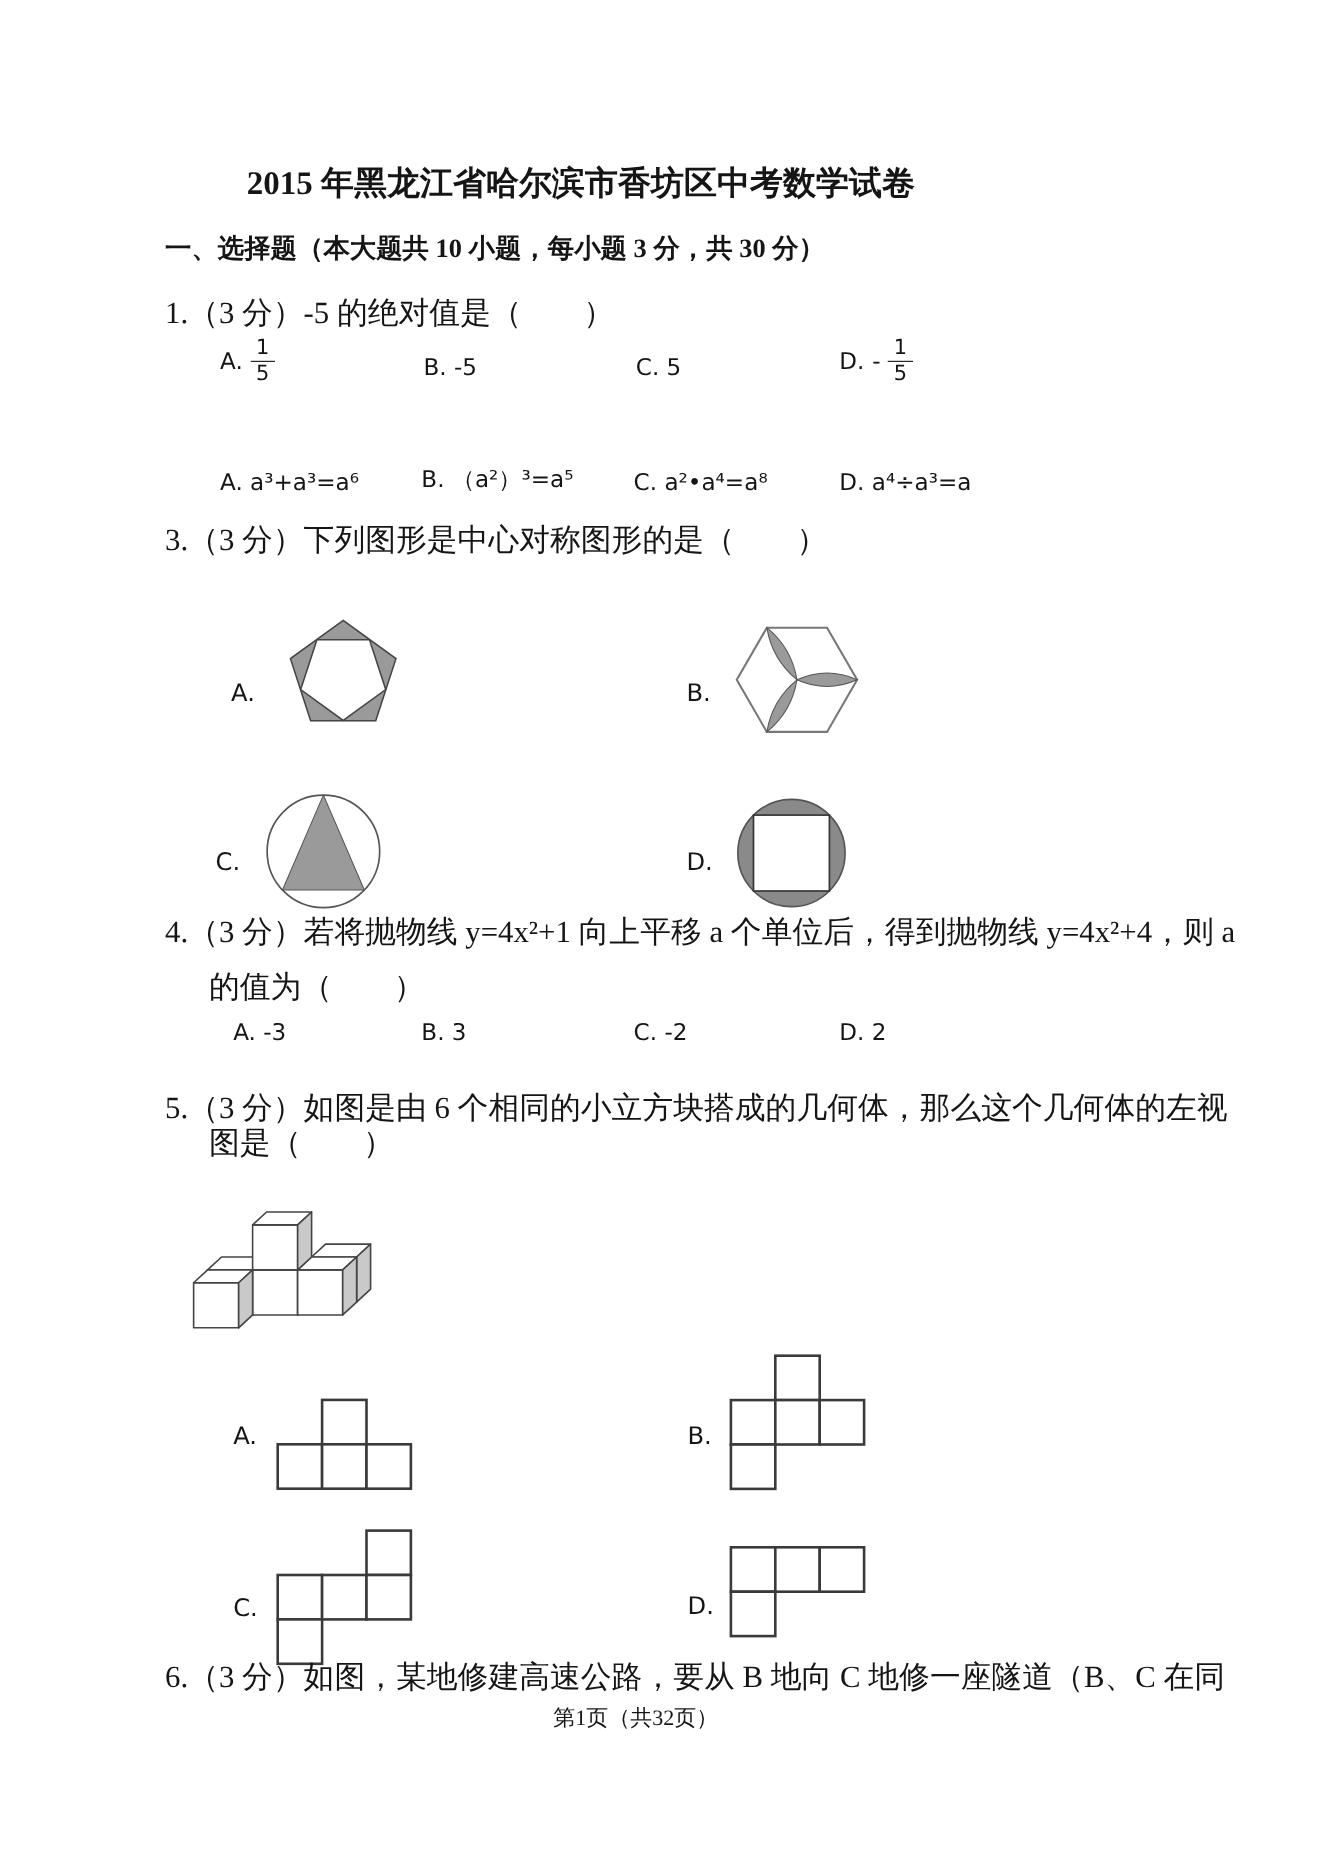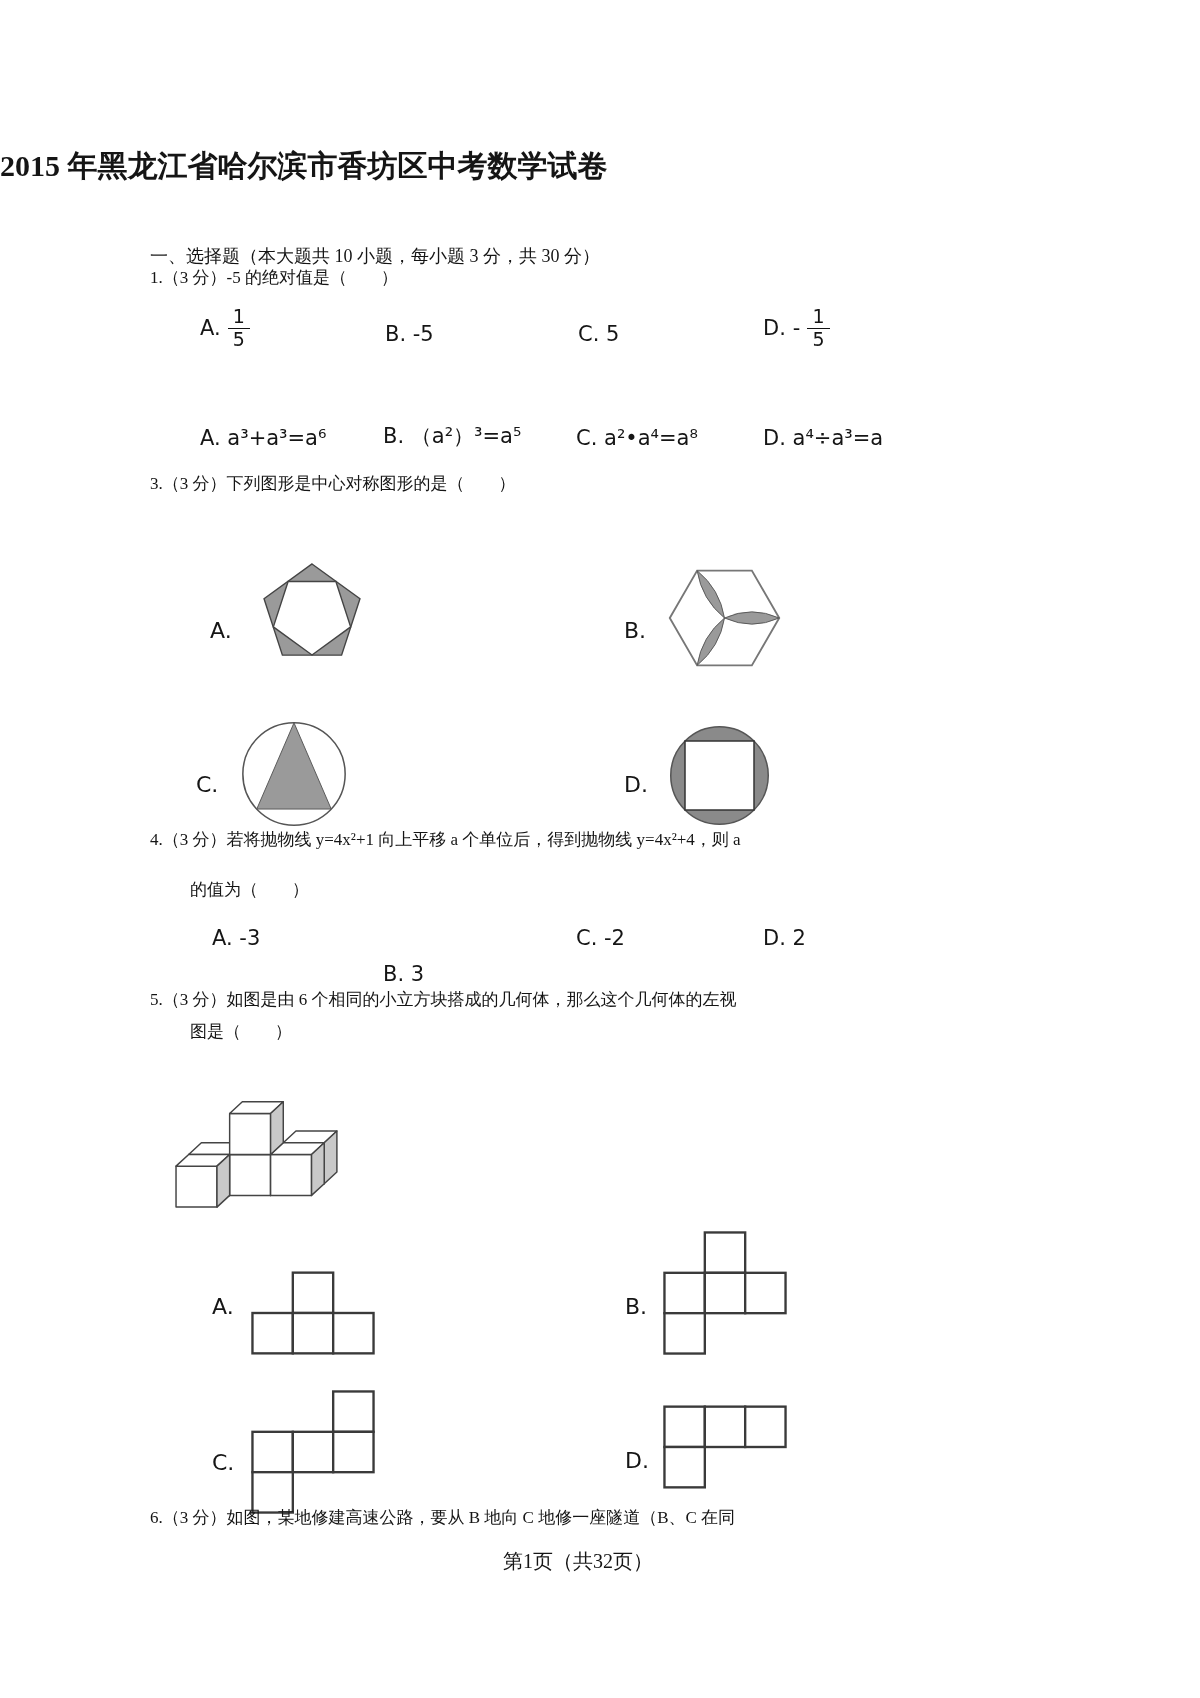--- a/index.html
+++ b/index.html
@@ -1,21 +1,21 @@
 <!DOCTYPE html>
 <html><head>
 <meta charset="utf-8">
 <style>
   html,body{margin:0;padding:0;background:#ffffff;}
   .page{position:relative;width:1200px;height:1698px;background:#ffffff;overflow:hidden;
         font-family:"Liberation Serif", serif;color:#151515;}
   .t{position:absolute;white-space:pre;}
-  .title{width:1056px;font-size:30px;font-weight:700;}
-  .heading{font-size:18px;font-weight:400;margin-top:34px;}
-  .cn{font-size:17px;}
+  .title{width:1056px;text-align:center;font-size:30px;font-weight:700;}
+  .heading{font-size:24px;font-weight:700;}
+  .cn{font-size:28px;}
   .math-opt{font-family:"DejaVu Sans", sans-serif;font-size:21px;}
   .fig-label{font-family:"DejaVu Sans", sans-serif;font-size:22px;}
   .footer{width:1156px;text-align:center;font-size:20px;}
   .optrow{display:flex;align-items:center;gap:7px;}
   .frac{display:inline-flex;flex-direction:column;align-items:center;
         font-family:"DejaVu Sans", sans-serif;font-size:19px;line-height:1.15;}
   .frac .num{border-bottom:1.6px solid #111;padding:0 5px;}
   .frac .den{padding:0 5px;}
   svg{display:block;}
 </style>
@@ -84,21 +84,21 @@
     <svg width="105" height="105" viewBox="0 0 112 112">
       <circle cx="56" cy="56" r="52" fill="#8a8a8a" stroke="#555" stroke-width="1.6"></circle>
       <rect x="19.2" y="19.2" width="73.6" height="73.6" fill="#ffffff" stroke="#333" stroke-width="1.6"></rect>
     </svg>
   </div>
   <div class="t fig-label" style="top:772px;left:624px;">D.</div>
 
   <div class="t cn" style="top:828px;left:150px;">4.（3 分）若将抛物线 y=4x²+1 向上平移 a 个单位后，得到抛物线 y=4x²+4，则 a</div>
   <div class="t cn" style="top:878px;left:190px;">的值为（　　）</div>
   <div class="t math-opt" style="top:926px;left:212px;">A. -3</div>
-  <div class="t math-opt" style="top:926px;left:383px;margin-top:36px;">B. 3</div>
+  <div class="t math-opt" style="top:926px;left:383px;">B. 3</div>
   <div class="t math-opt" style="top:926px;left:576px;">C. -2</div>
   <div class="t math-opt" style="top:926px;left:763px;">D. 2</div>
 
   <div class="t cn" style="top:972px;left:150px;margin-top:16px;">5.（3 分）如图是由 6 个相同的小立方块搭成的几何体，那么这个几何体的左视</div>
   <div class="t cn" style="top:1020px;left:190px;">图是（　　）</div>
 
   <div class="t" style="top:1058px;left:170px;">
     <svg width="170" height="117" viewBox="0 0 174 120" stroke="#444" stroke-width="1.5" stroke-linejoin="round">
       <g>
         <rect x="116" y="50" width="42" height="42" fill="#fff"></rect>

